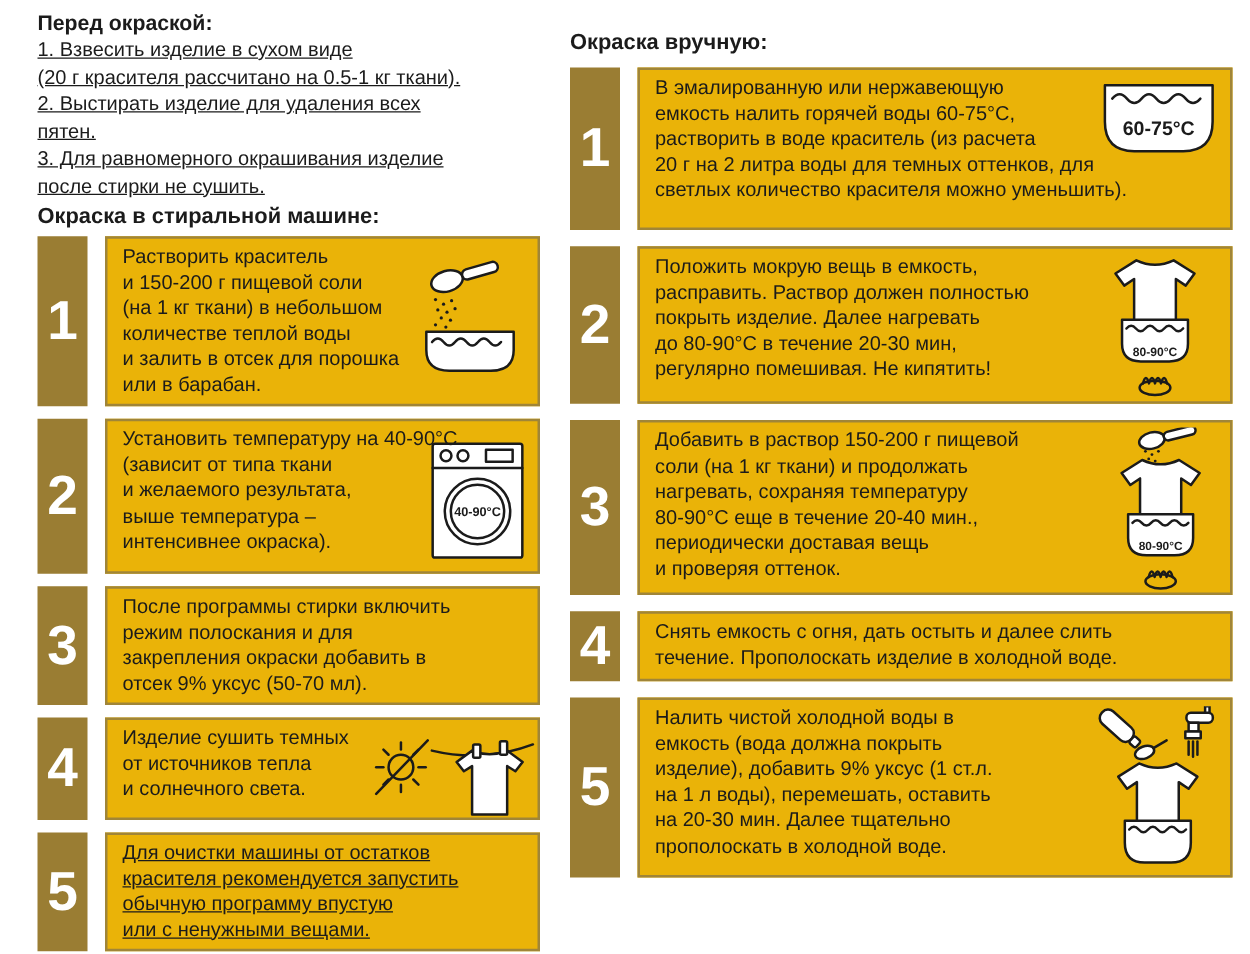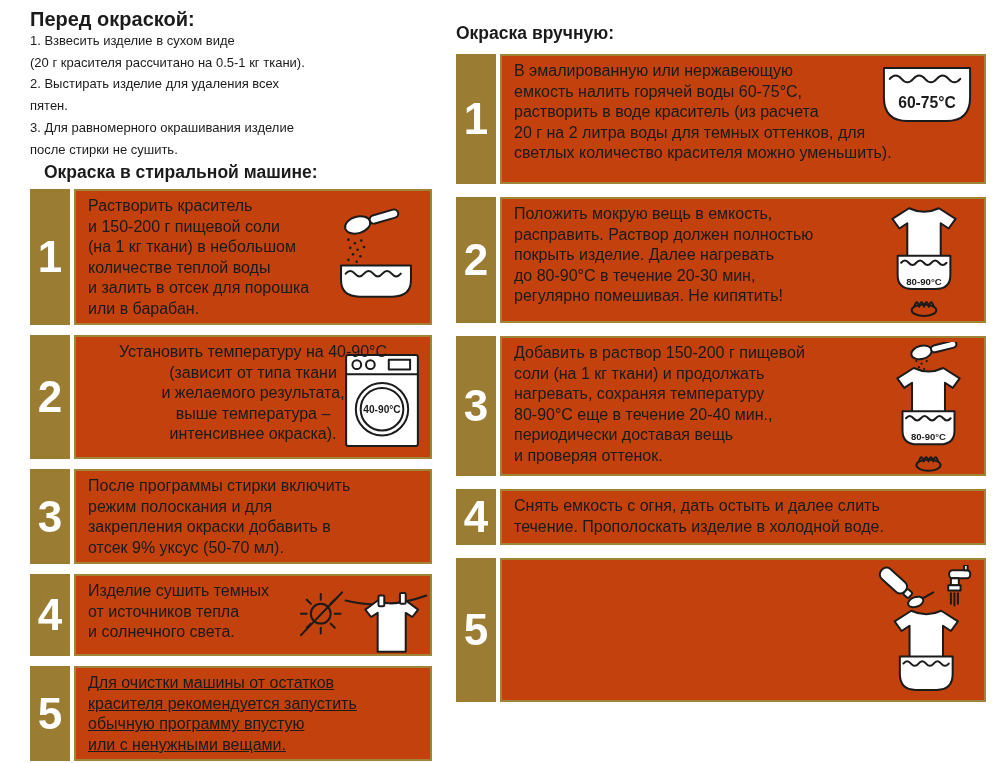--- a/index.html
+++ b/index.html
@@ -1,44 +1,44 @@
 <!DOCTYPE html>
 <html lang="ru" style="--gold: #9A7D33; --gold-border: #A08538;"><head>
 <meta charset="utf-8">
 <style>
   html,body{margin:0;padding:0;background:#ffffff;}
   body{width:1000px;height:763px;overflow:hidden;
        font-family:"Liberation Sans","DejaVu Sans",sans-serif;color:#1b1b1b;}
   .page{display:flex;padding:8px 0 0 30px;box-sizing:border-box;}
   .col-left{width:402px;margin-right:24px;flex:0 0 auto;}
   .col-right{width:530px;flex:0 0 auto;}
-  .h1{font-size:20px;font-weight:700;line-height:22px;}
-  .intro{font-size:13px;line-height:21.7px;white-space:pre-line;}
-  .sec-title{font-size:17.5px;font-weight:700;line-height:22px;margin:1px 0 6px 14px;}
+  .h1{font-size:17px;font-weight:700;line-height:22px;}
+  .intro{font-size:16px;line-height:21.7px;white-space:pre-line;text-decoration:underline;}
+  .sec-title{font-size:17.5px;font-weight:700;line-height:22px;margin:1px 0 6px 0;}
   .col-right .sec-title{margin:14px 0 10px 0;}
   .step{display:flex;align-items:stretch;}
   .col-left .step{margin-bottom:10px;}
   .col-right .step{margin-bottom:13px;}
   .num{width:40px;flex:0 0 auto;background:var(--gold,#9A7D33);color:#fff;
        display:flex;align-items:center;justify-content:center;
        font-size:44px;font-weight:700;line-height:1;}
-  .body{flex:1;margin-left:4px;border:2px solid var(--gold-border,#A08538);
-        position:relative;padding:5px 12px 4px 12px;box-sizing:border-box;background:#c2410c;}
+  .body{flex:1;margin-left:14px;border:2px solid var(--gold-border,#A08538);
+        position:relative;padding:5px 12px 4px 12px;box-sizing:border-box;background:#eab308;}
   .txt{font-size:16px;line-height:20.5px;white-space:pre-line;position:relative;z-index:2;}
   .icon{position:absolute;z-index:1;}
   .icon *{vector-effect:non-scaling-stroke;}
   .icon path,.icon rect,.icon circle,.icon ellipse,.icon line{
         fill:none;stroke:#1b1b1b;stroke-width:2;stroke-linejoin:round;stroke-linecap:round;}
   .icon .fillw{fill:#ffffff;}
   .icon .dot{fill:#1b1b1b;stroke:none;}
   .icon text{font-family:"Liberation Sans","DejaVu Sans",sans-serif;font-weight:700;
         fill:#1b1b1b;stroke:none;text-anchor:middle;}
   
   #l1 .body{min-height:127px;} #l1 .icon{right:8px;top:10px;width:92px;height:103px;}
-  #l2 .body{min-height:124px;text-align:center;} #l2 .icon{right:10px;top:16px;width:76px;height:95px;}
+  #l2 .body{min-height:124px;} #l2 .icon{right:10px;top:16px;width:76px;height:95px;}
   #l3 .body{min-height:90px;}
   #l4 .body{min-height:82px;}  #l4 .icon{right:2px;top:3px;width:132px;height:76px;}
   #l5 .body{min-height:90px;text-decoration:underline;}
   #r1 .body{min-height:130px;} #r1 .icon{right:10px;top:8px;width:94px;height:65px;}
   #r2 .body{min-height:126px;} #r2 .icon{right:16px;top:4px;width:88px;height:116px;}
   #r3 .body{min-height:140px;} #r3 .icon{right:12px;top:4px;width:87px;height:130px;}
   #r4 .body{min-height:56px;}
   #r5 .body{min-height:144px;} #r5 .icon{right:10px;top:5px;width:99px;height:132px;}
   #l2 .txt{padding-right:0;}
 </style>
@@ -222,20 +222,26 @@
       <div class="num">4</div>
       <div class="body">
         <div class="txt">Снять емкость с огня, дать остыть и далее слить
 течение. Прополоскать изделие в холодной воде.</div>
       </div>
     </div>
 
     <div class="step" id="r5">
       <div class="num">5</div>
       <div class="body">
+        <div class="txt">Налить чистой холодной воды в
+емкость (вода должна покрыть
+изделие), добавить 9% уксус (1 ст.л.
+на 1 л воды), перемешать, оставить
+на 20-30 мин. Далее тщательно
+прополоскать в холодной воде.</div>
         <svg class="icon" viewBox="0 0 112 150">
           <g transform="rotate(42 24 20)">
             <rect class="fillw" x="2" y="13" width="36" height="15" rx="7"></rect>
             <rect class="fillw" x="38" y="16.5" width="8" height="8" rx="2"></rect>
           </g>
           <ellipse class="fillw" cx="46" cy="42" rx="9" ry="5.5" transform="rotate(-20 46 42)"></ellipse>
           <line x1="54" y1="38" x2="66" y2="31"></line>
           <rect class="fillw" x="84" y="6" width="24" height="9" rx="4"></rect>
           <rect class="fillw" x="101" y="0" width="4" height="6"></rect>
           <rect class="fillw" x="86" y="15" width="9" height="8"></rect>

